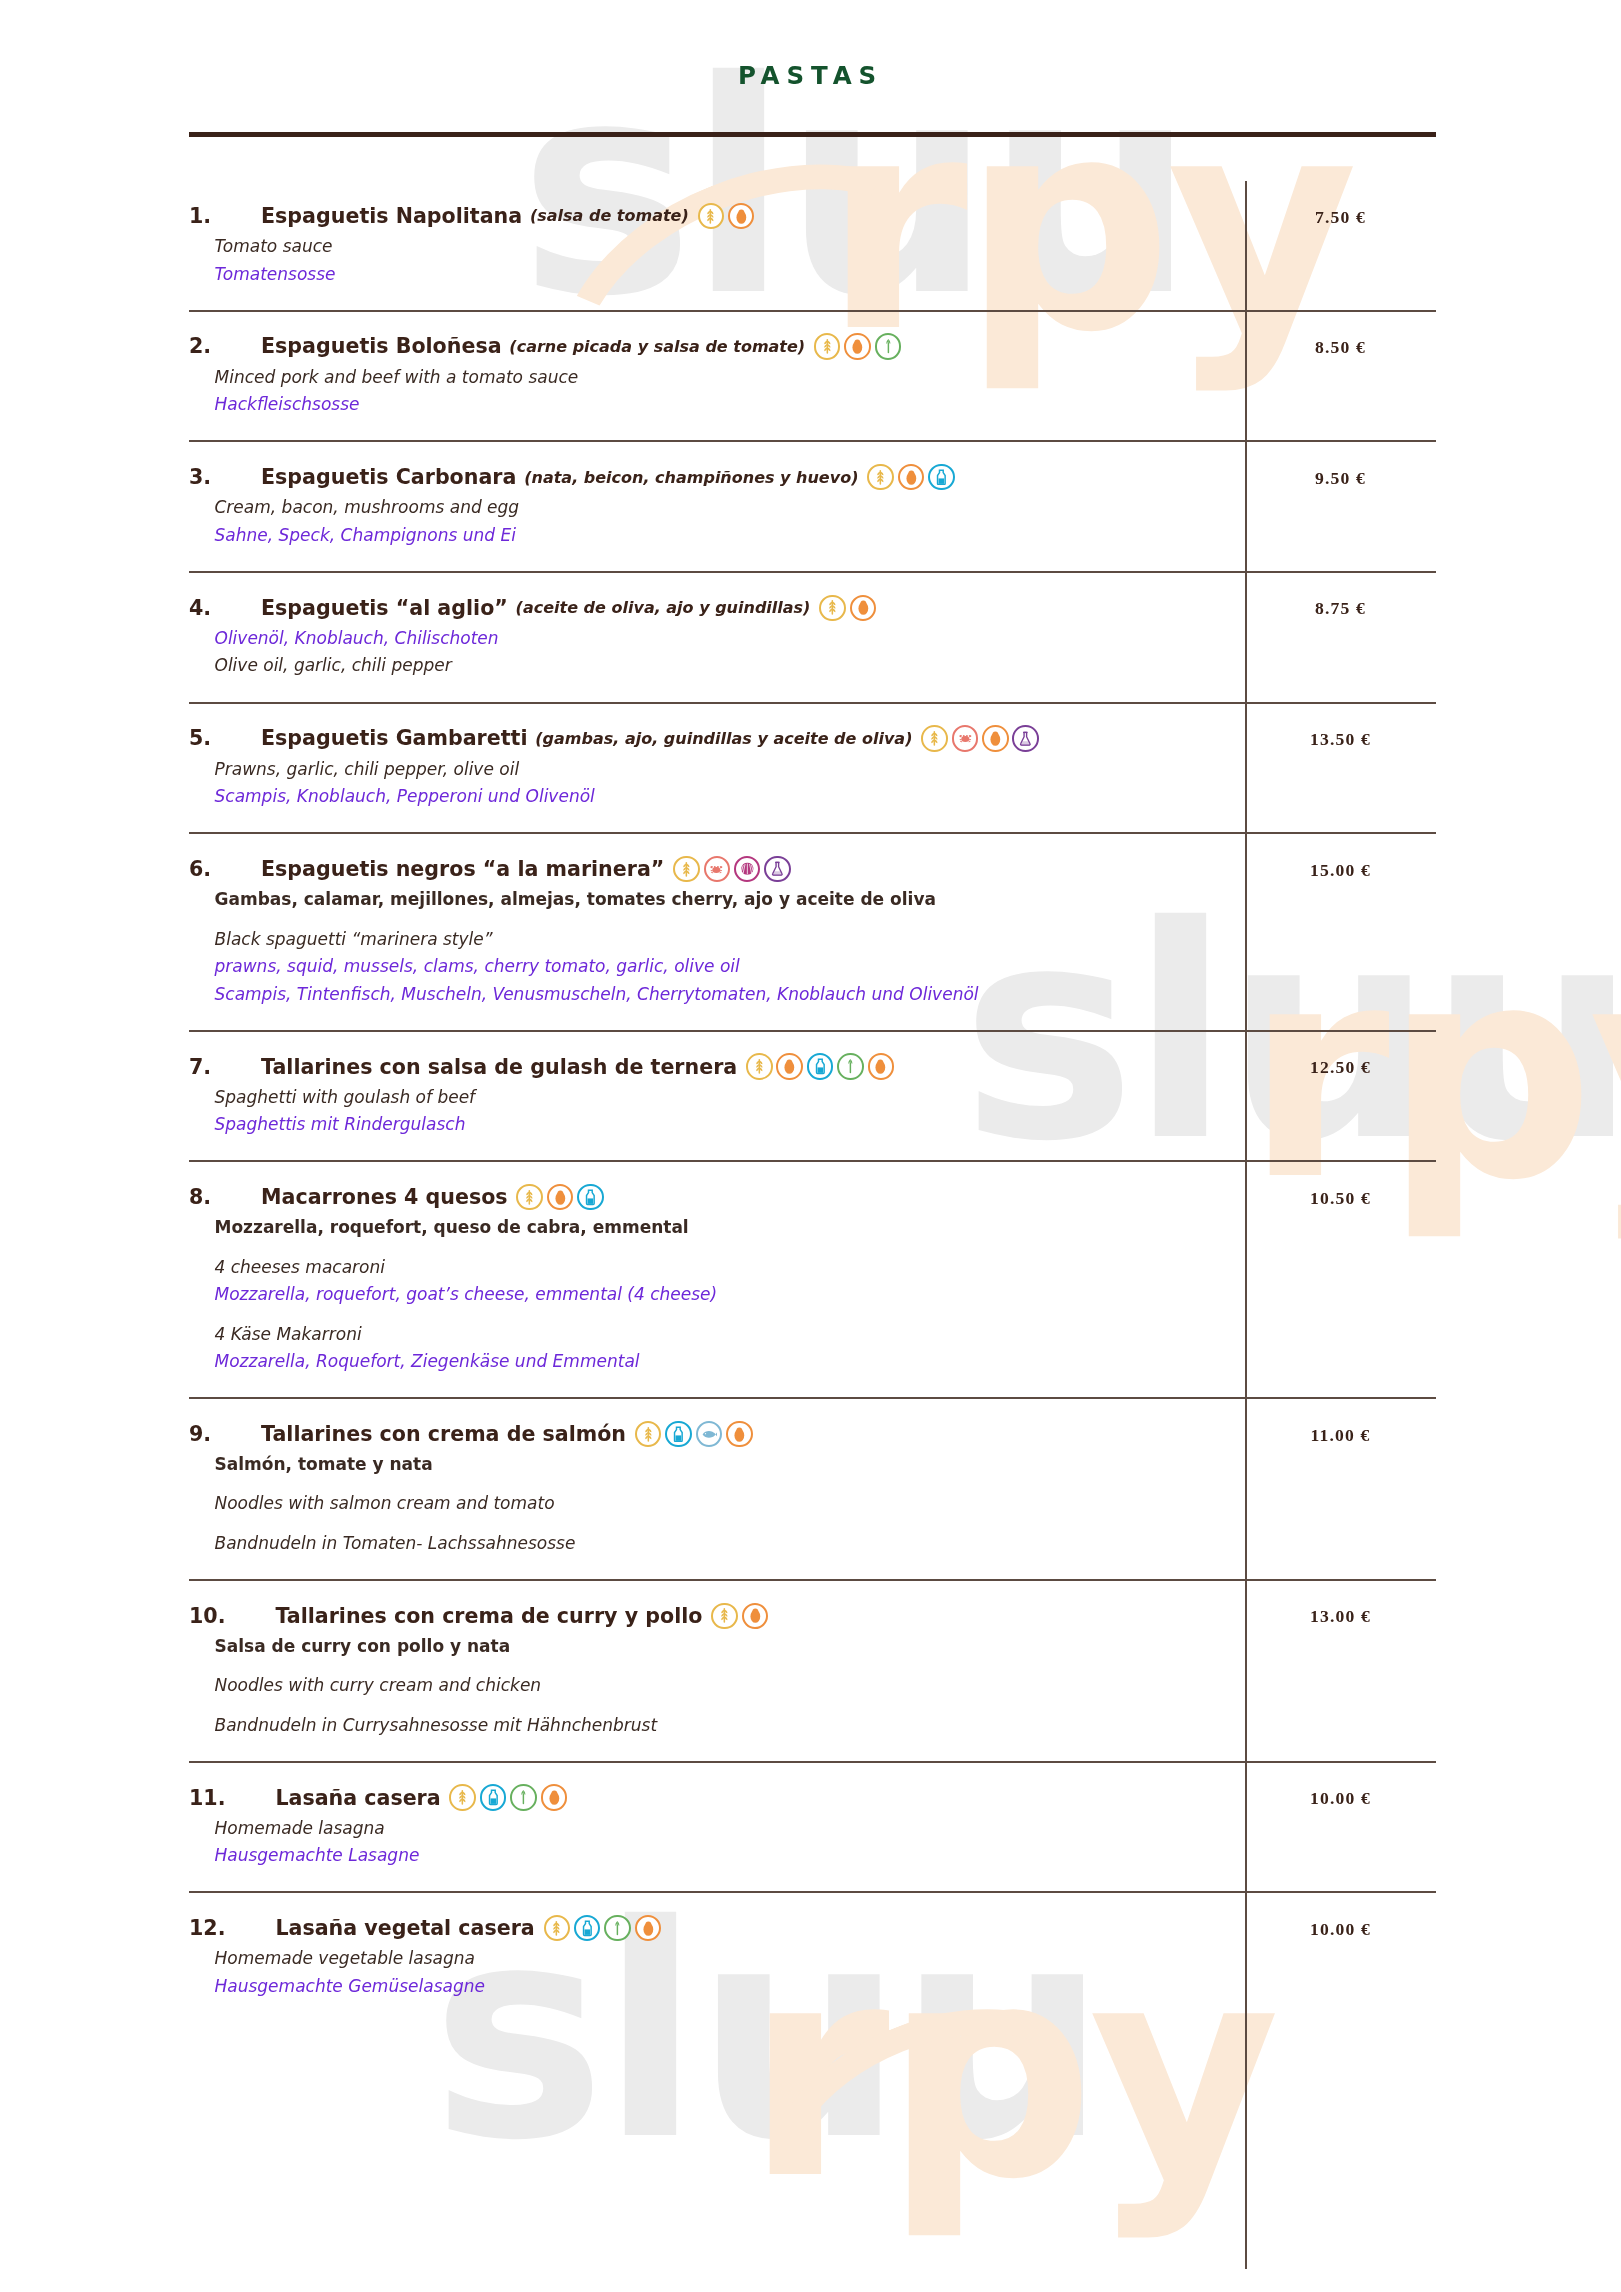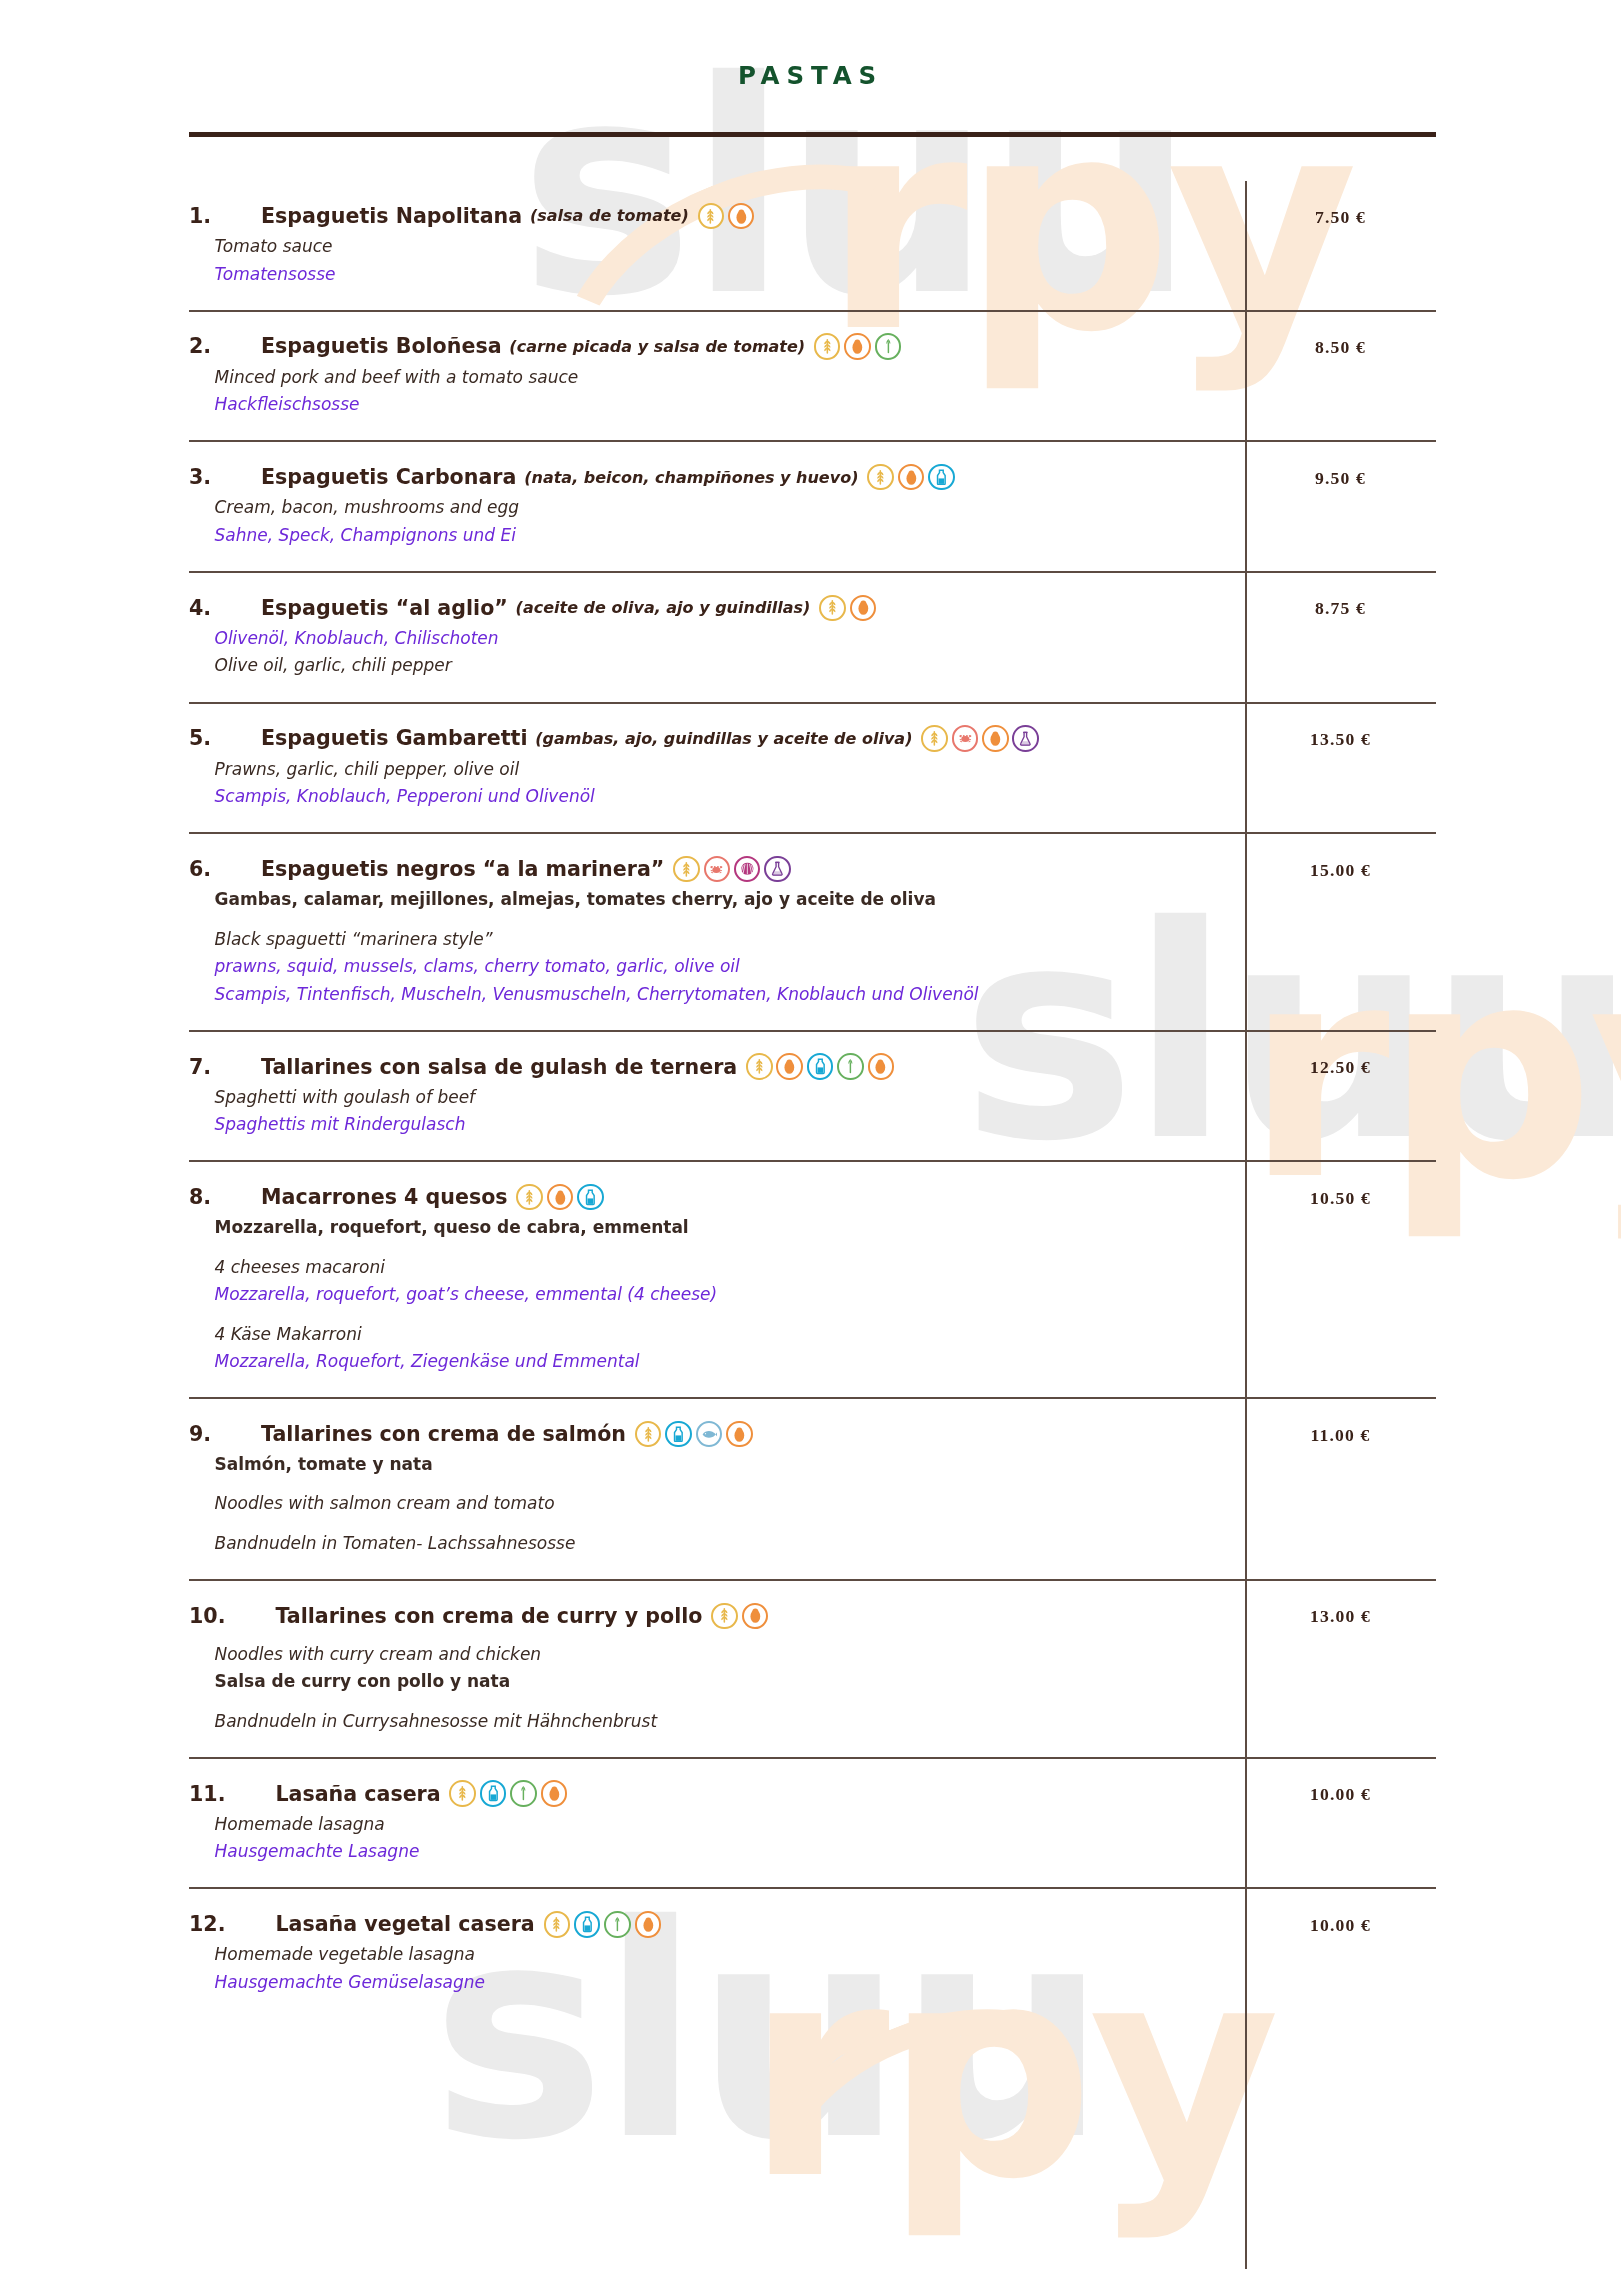--- a/index.html
+++ b/index.html
@@ -667,22 +667,22 @@
                 </svg>
               </span>
               <span class="ico" style="border-color:#ef8f3c">
                 <svg width="12.7" height="16.7" viewBox="0 0 13 17">
                   <ellipse cx="6.5" cy="9.6" rx="5" ry="6.6" fill="#ef8f3c"></ellipse>
                   <ellipse cx="6.5" cy="6" rx="3.3" ry="4.4" fill="#ef8f3c"></ellipse>
                 </svg>
               </span>
             </span>
        </div>
-       <div class="sub ital gap">Noodles with curry cream and chicken</div>
-          <div class="sub bold">Salsa de curry con pollo y nata</div>
+       <div class="sub bold">Salsa de curry con pollo y nata</div>
+          <div class="sub ital gap">Noodles with curry cream and chicken</div>
           <div class="sub ital gap">Bandnudeln in Currysahnesosse mit Hähnchenbrust</div>
      </div>
      <div class="cell-price">13.00 €</div>
       </div>
       <div class="row">
         <div class="cell-desc">
        <div class="title-line">
          <span class="item-num">11.</span>
          <span class="item-name">Lasaña casera</span>
 

